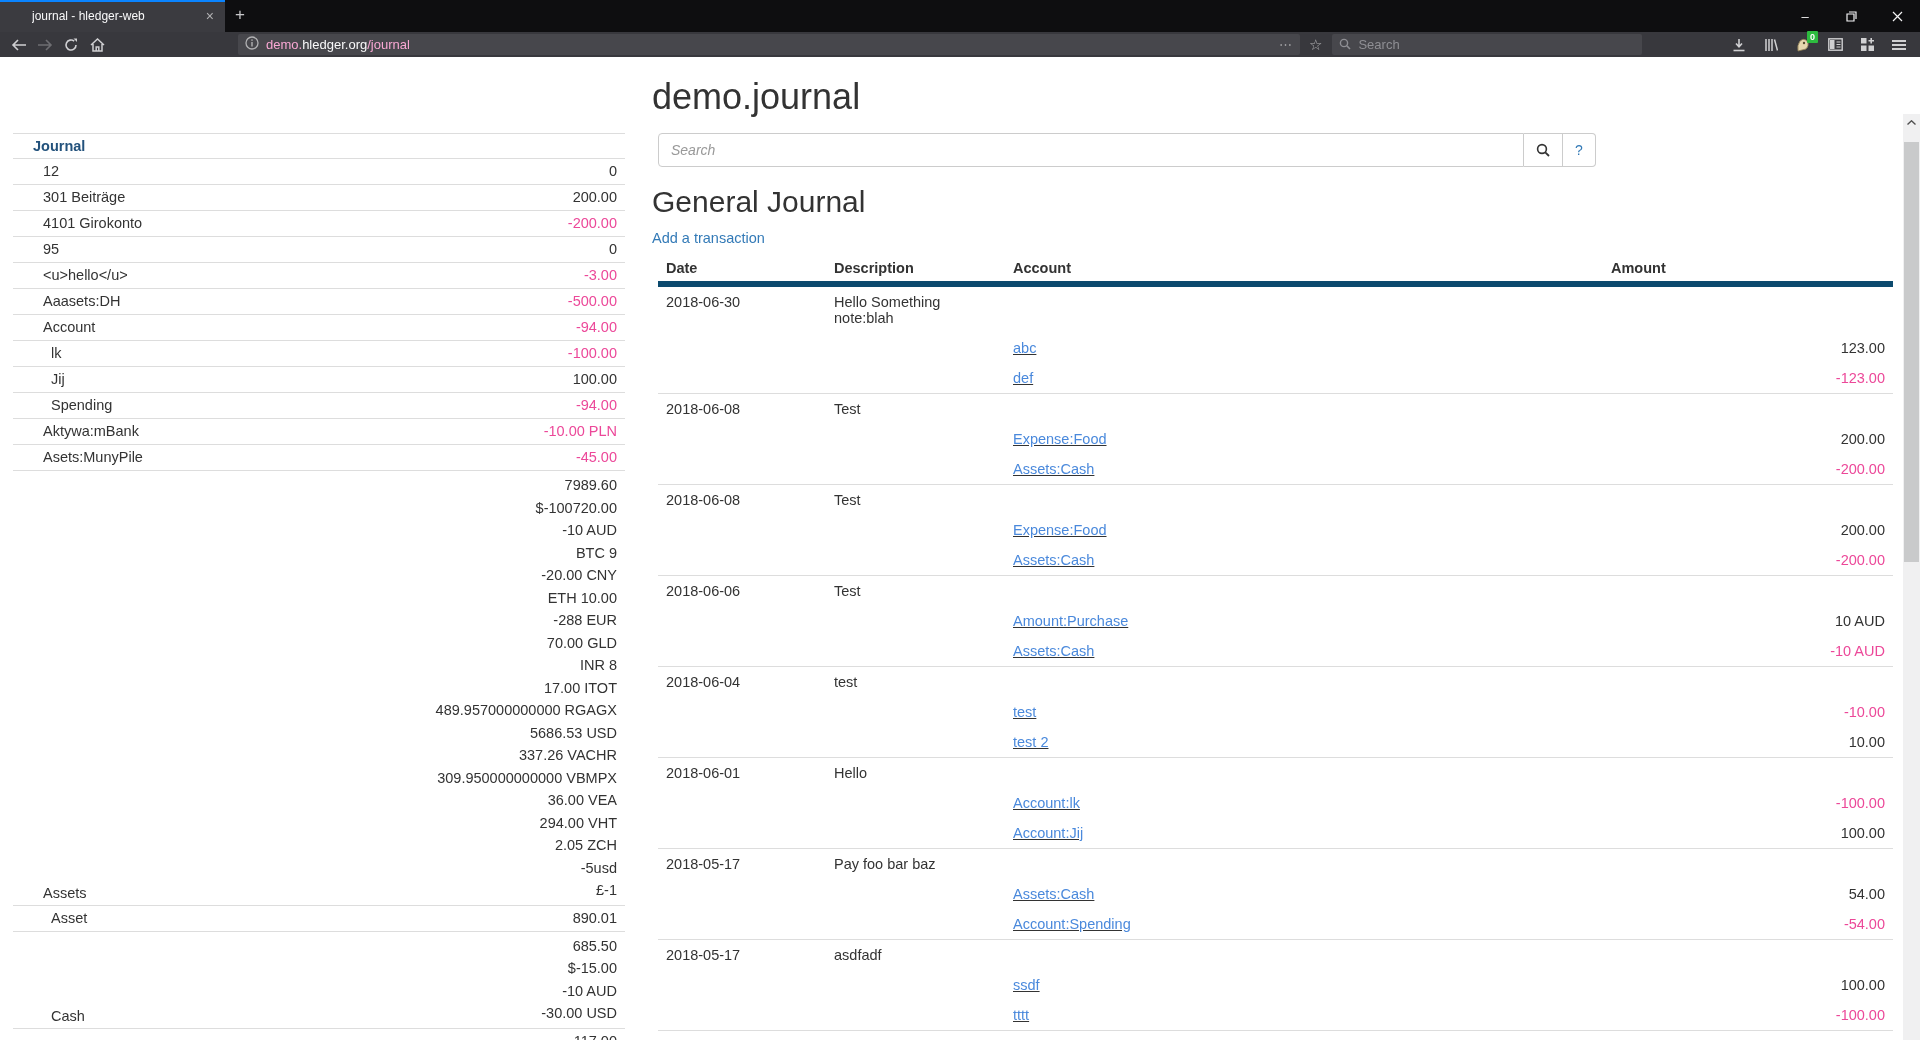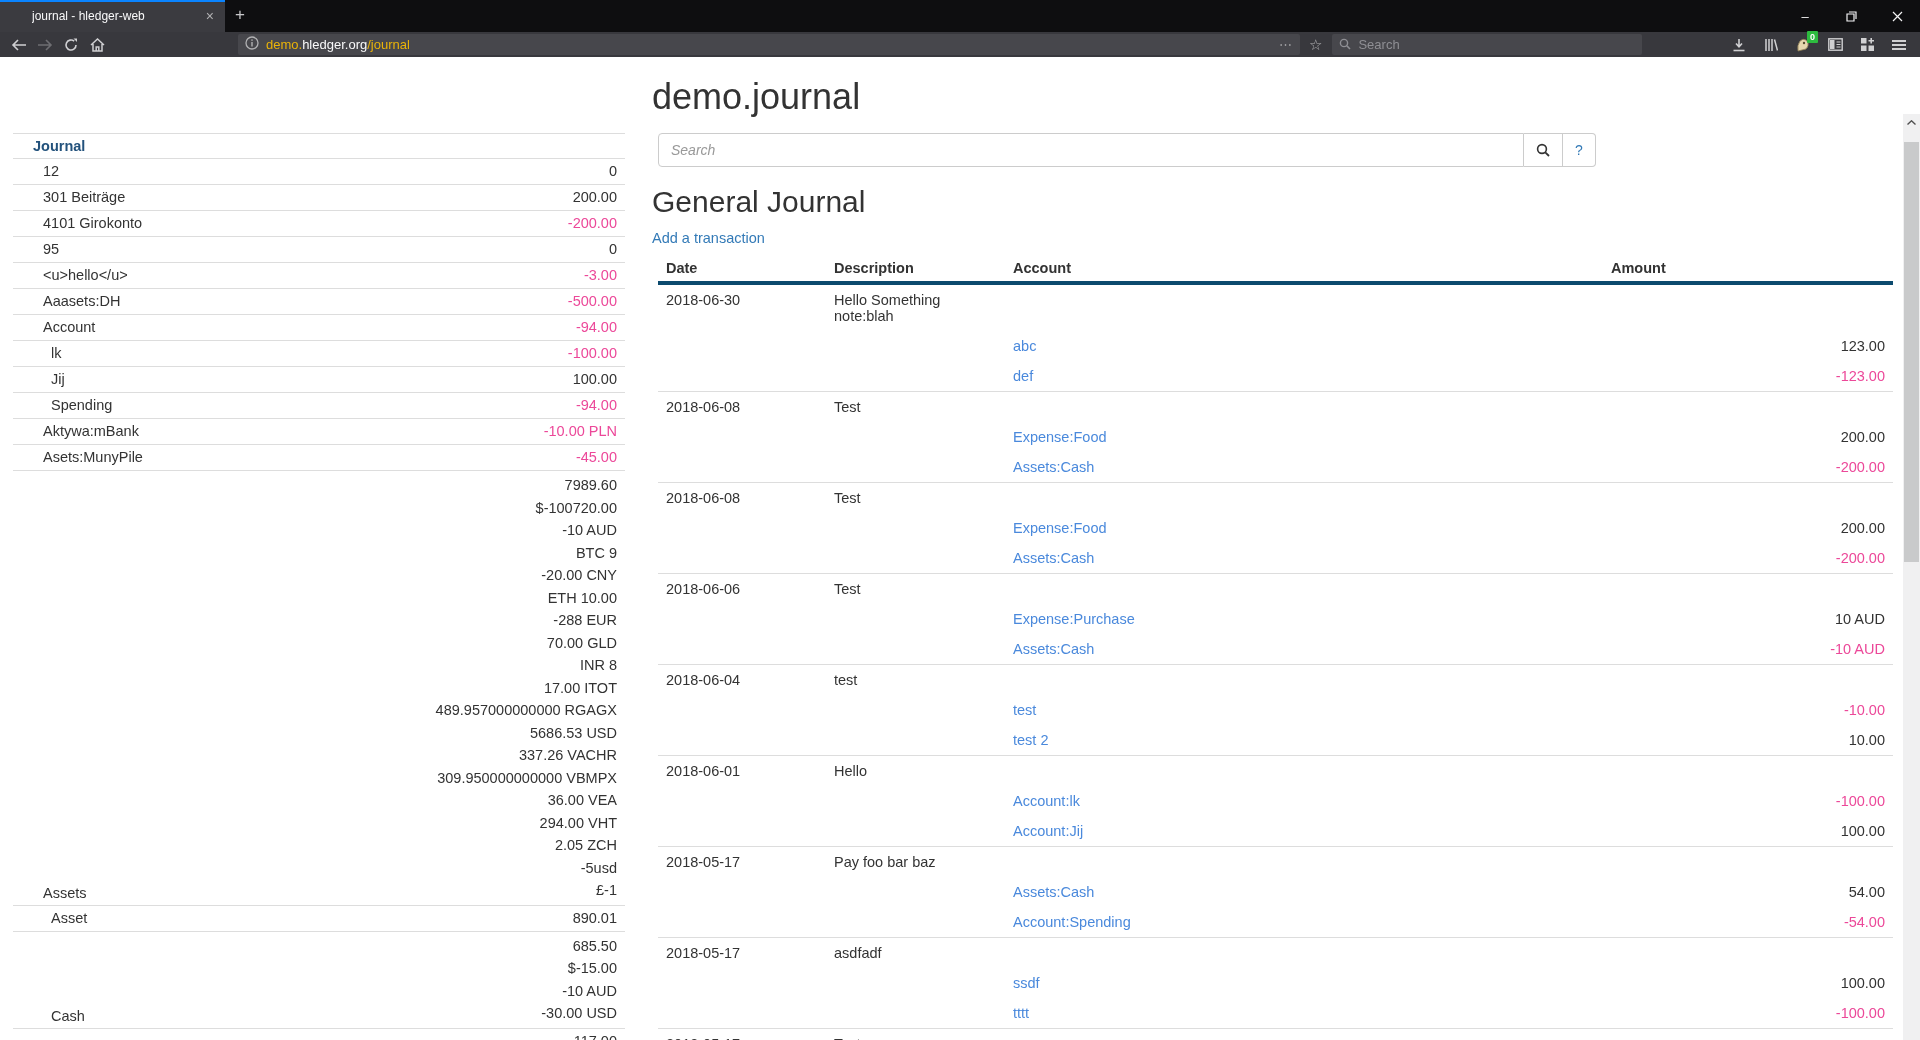--- a/index.html
+++ b/index.html
@@ -18,21 +18,21 @@
   .wincontrols { position:absolute; right:0; top:0; height:32px; display:flex; }
   .winbtn { width:46px; height:32px; display:flex; align-items:center; justify-content:center;
             color:#f4f4f5; font-size:13px; }
   .winbtn svg { display:block; }
 
   .toolbar { height:25px; background:#38383d; display:flex; align-items:center; padding-left:6px; }
   .navbtn { width:26px; height:22px; display:flex; align-items:center; justify-content:center; }
   .urlbar { margin-left:128px; width:1062px; height:21px; background:#47474c; border-radius:2px;
             display:flex; align-items:center; padding:0 7px; }
   .urltext { font-size:13px; margin-left:7px; white-space:nowrap; }
-  .url-dim { color:#eab308; } .url-domain { color:#f9f9fa;margin-top:32px; }
+  .url-dim { color:#f9a8d4; } .url-domain { color:#f9f9fa;margin-top:32px; }
   .url-spacer { flex:1; }
   .dots-icon { color:#b1b1b3; font-size:13px; letter-spacing:1px; }
   .star-icon { color:#b1b1b3; font-size:15px; margin-left:9px; line-height:21px; }
   .chromesearch { margin-left:10px; width:310px; height:21px; background:#47474c; border-radius:2px;
                   display:flex; align-items:center; padding:0 7px; }
   .chromesearch .ph { color:#8f8f94; font-size:13px; margin-left:7px; }
   .toolspacer { flex:1; }
   .toolicons { display:flex; align-items:center; gap:10px; padding-right:10px; }
   .toolico { position:relative; width:22px; height:22px; display:flex; align-items:center; justify-content:center; }
   .badge { position:absolute; top:-3px; right:-4px; background:#2dbc3f; color:#fff; font-size:9px;
@@ -62,27 +62,27 @@
   .searchgroup input { flex:1; height:34px; border:1px solid #ccc; border-radius:4px 0 0 4px;
         padding:6px 12px; font-size:14px; font-family:"Liberation Sans",sans-serif; color:#555; outline:none; }
   .searchgroup input::placeholder { color:#999; font-style:italic; }
   .btn-addon { height:34px; background:#fff; border:1px solid #ccc; border-left:none; width:39px;
         display:flex; align-items:center; justify-content:center; font-size:14px; }
   .btn-help { width:33px; border-radius:0 4px 4px 0; color:#337ab7; }
   h2.sectiontitle { font-size:30px; font-weight:normal; color:#333; margin:18px 0 0 0; line-height:33px; }
   .addlink { display:inline-block; margin:12px 0 0 0; font-size:14.5px; color:#337ab7; text-decoration:none; }
 
   table.journal { border-collapse:collapse; margin:8px 0 0 6px; width:1235px; font-size:14.5px; }
-  table.journal th { text-align:left; font-weight:bold; padding:5px 8px; border-bottom:4px solid #0c4a6e; }
+  table.journal th { text-align:left; font-weight:bold; padding:5px 8px; border-bottom:6px solid #0c4a6e; }
   table.journal td { padding:7px 8px; vertical-align:top; line-height:16px; }
   table.journal tr.txn-start td { border-top:1px solid #ddd; }
   table.journal tbody tr.txn-start:first-child td { border-top:none; }
   .col-date { width:168px; } .col-desc { width:179px; } .col-amt { width:290px; text-align:right; }
   td.amt { text-align:right; }
-  td.acct { padding-left:21px; }
+  td.acct { padding-left:21px;text-decoration:underline; }
   a.acctlink { color:#4a89dc; text-decoration:none; }
 
   
   .scrollbar { position:absolute; right:0; top:57px; width:17px; height:983px; background:#f0f0f1; }
   .sb-arrow { position:absolute; left:0; width:17px; height:17px; display:flex; align-items:center; justify-content:center; }
   .sb-arrow.up { top:0; }
   .sb-thumb { position:absolute; left:1px; width:15px; top:28px; height:420px; background:#c9cacb; }
 </style>
 </head>
 <body>
@@ -381,21 +381,21 @@
           </tr>
           <tr class="txn-start">
             <td>2018-06-06</td>
             <td>Test</td>
             <td></td>
             <td></td>
           </tr>
           <tr>
             <td></td>
             <td></td>
-            <td class="acct"><a href="#" class="acctlink">Expense:Purchase</a></td>
+            <td class="acct"><a href="#" class="acctlink">Amount:Purchase</a></td>
             <td class="amt">10 AUD</td>
           </tr>
           <tr>
             <td></td>
             <td></td>
             <td class="acct"><a href="#" class="acctlink">Assets:Cash</a></td>
             <td class="amt neg">-10 AUD</td>
           </tr>
           <tr class="txn-start">
             <td>2018-06-04</td>

